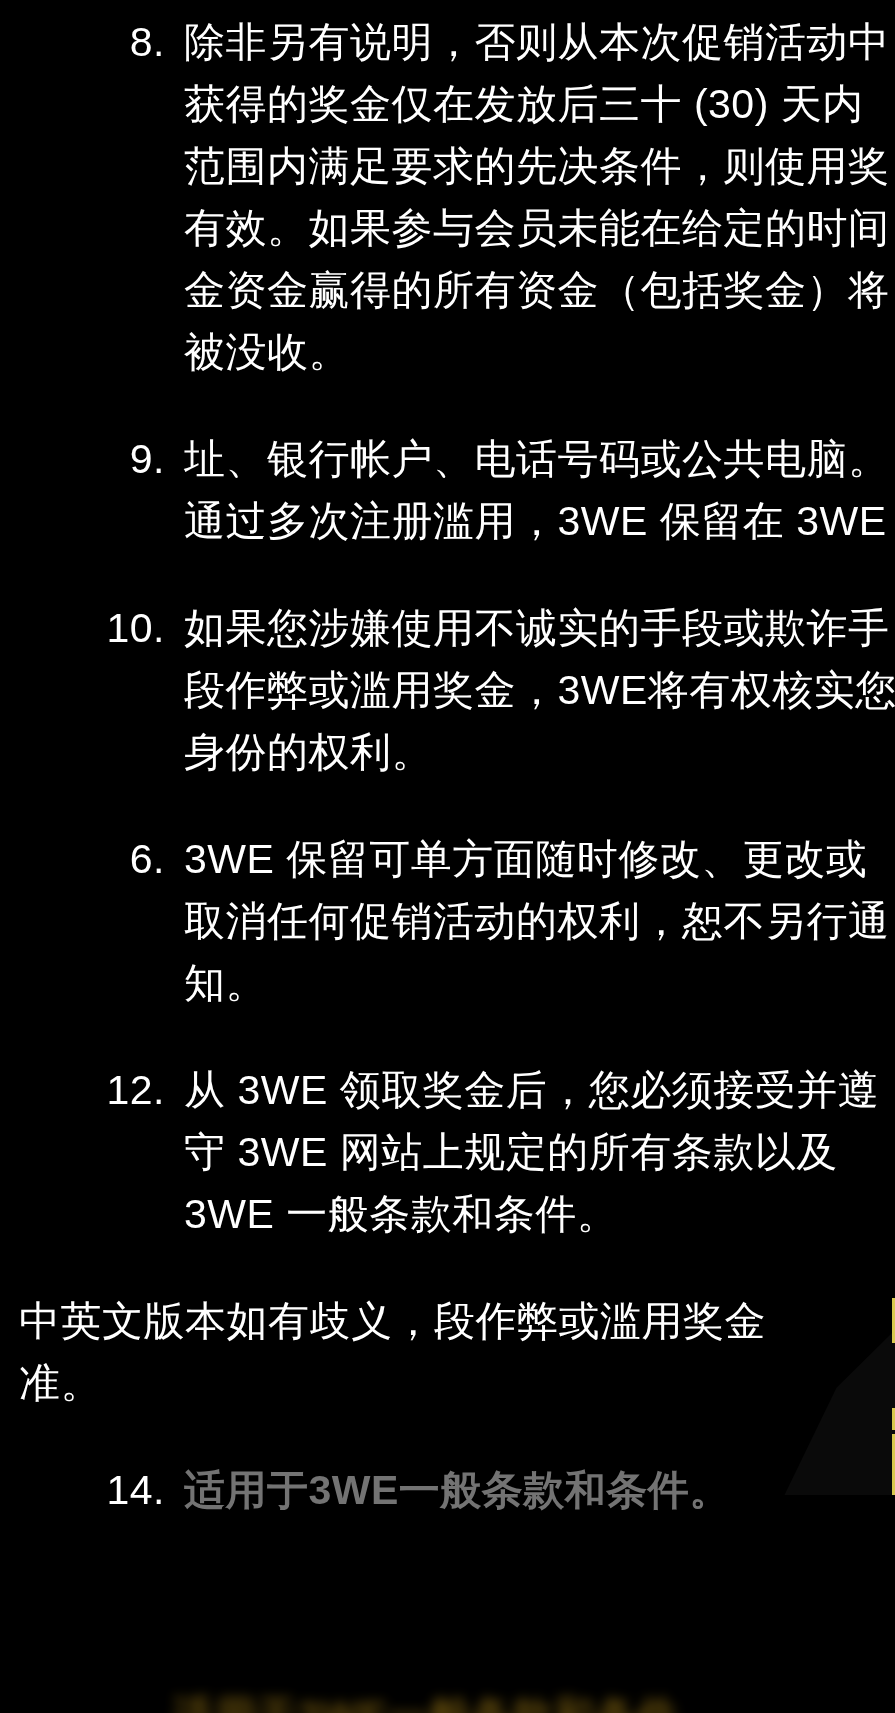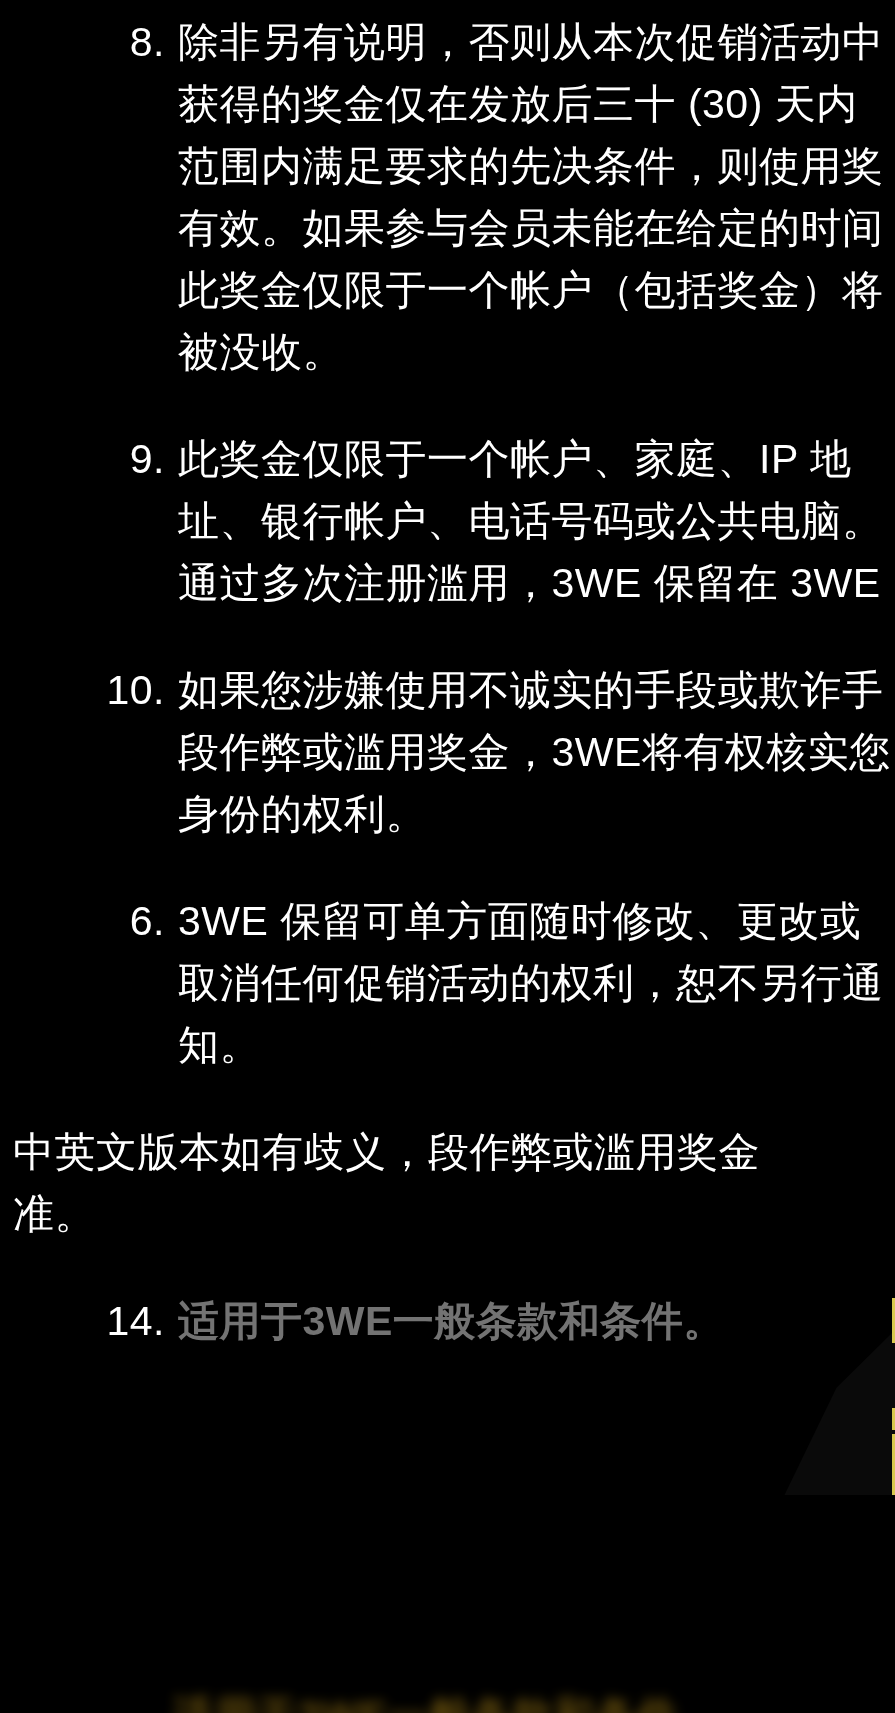--- a/index.html
+++ b/index.html
@@ -28,21 +28,21 @@
   .term-number {
     flex: 0 0 165px;
     width: 165px;
     text-align: right;
     color: #ffffff;
     font-size: 41px;
     line-height: 62px;
     letter-spacing: 0.5px;
   }
   .term-text {
-    margin-left: 13px;
+    margin-left: 19px;
   }
   .term-line {
     color: #ffffff;
     font-size: 41px;
     line-height: 62px;
     letter-spacing: 0.5px;
     white-space: nowrap;
   }
   .highlight .term-line {
     color: #737373;
@@ -91,29 +91,28 @@
 
 <div class="terms-list">
 
   <div class="term-item">
     <div class="term-number">8.</div>
     <div class="term-text">
       <div class="term-line">除非另有说明，否则从本次促销活动中</div>
       <div class="term-line">获得的奖金仅在发放后三十 (30) 天内</div>
       <div class="term-line">范围内满足要求的先决条件，则使用奖</div>
       <div class="term-line">有效。如果参与会员未能在给定的时间</div>
-      <div class="term-line">此奖金仅限于一个帐户（包括奖金）将</div>
+      <div class="term-line">金资金赢得的所有资金（包括奖金）将</div>
       <div class="term-line">被没收。</div>
     </div>
   </div>
 
   <div class="term-item">
     <div class="term-number">9.</div>
     <div class="term-text">
-      <div class="term-line">此奖金仅限于一个帐户、家庭、IP 地</div>
       <div class="term-line">址、银行帐户、电话号码或公共电脑。</div>
       <div class="term-line">通过多次注册滥用，3WE 保留在 3WE</div>
     </div>
   </div>
 
   <div class="term-item">
     <div class="term-number">10.</div>
     <div class="term-text">
       <div class="term-line">如果您涉嫌使用不诚实的手段或欺诈手</div>
       <div class="term-line">段作弊或滥用奖金，3WE将有权核实您</div>
@@ -123,20 +122,28 @@
 
   <div class="term-item">
     <div class="term-number">6.</div>
     <div class="term-text">
       <div class="term-line">3WE 保留可单方面随时修改、更改或</div>
       <div class="term-line">取消任何促销活动的权利，恕不另行通</div>
       <div class="term-line">知。</div>
     </div>
   </div>
 
+  <div class="term-item">
+    <div class="term-number">12.</div>
+    <div class="term-text">
+      <div class="term-line">从 3WE 领取奖金后，您必须接受并遵</div>
+      <div class="term-line">守 3WE 网站上规定的所有条款以及</div>
+      <div class="term-line">3WE 一般条款和条件。</div>
+    </div>
+  </div>
 
   <div class="term-item">
     <div class="term-text">
       <div class="term-line">中英文版本如有歧义，段作弊或滥用奖金</div>
       <div class="term-line">准。</div>
     </div>
   </div>
 
   <div class="term-item">
     <div class="term-number">14.</div>

